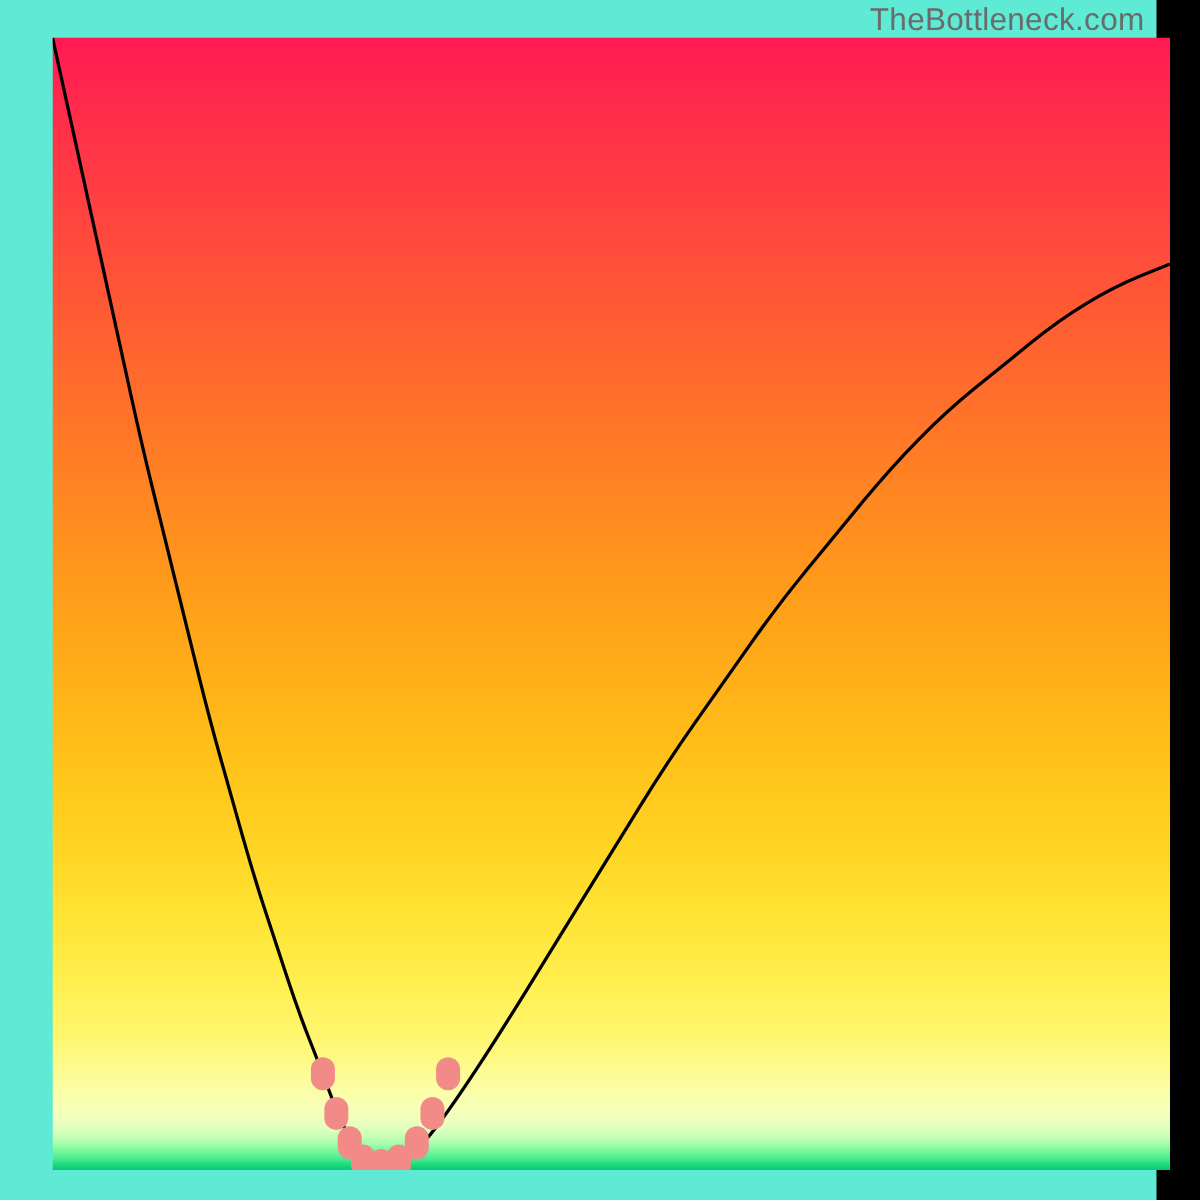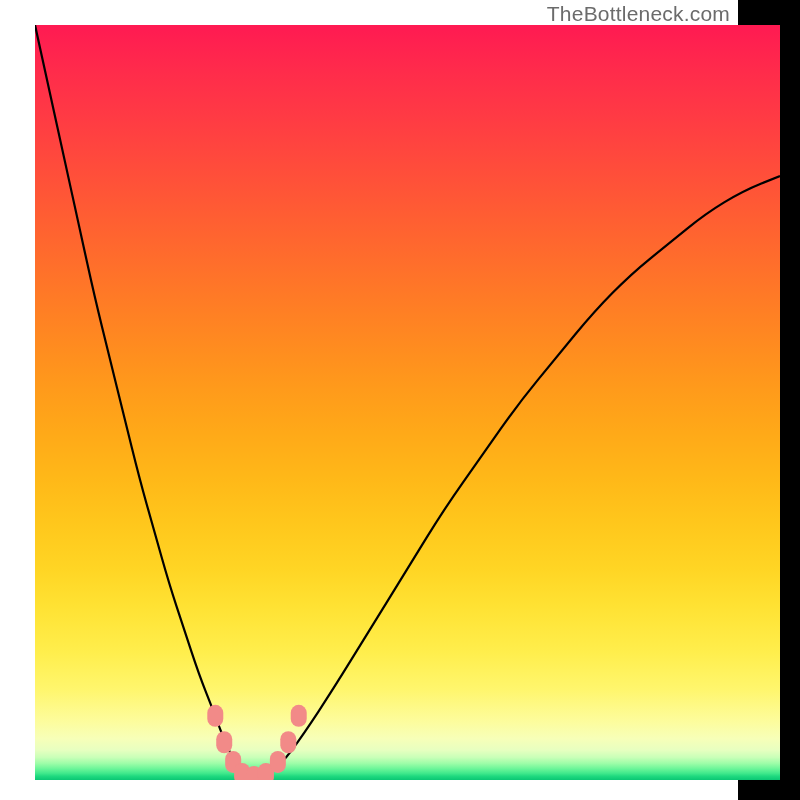--- a/index.html
+++ b/index.html
@@ -10,21 +10,22 @@
     background: #000;
     overflow: hidden;
     font-family: Arial, Helvetica, sans-serif;
   }
   .frame {
     position: absolute;
     left: 0;
     top: 0;
     width: 738px;
     height: 800px;
-    background: #ffffff;
+    background: #5eead4;
+    padding-left: 33px;
   }
   .plot {
     position: absolute;
     left: 35px;
     top: 25px;
     width: 745px;
     height: 755px;
     overflow: hidden;
   }
   .gradient {

